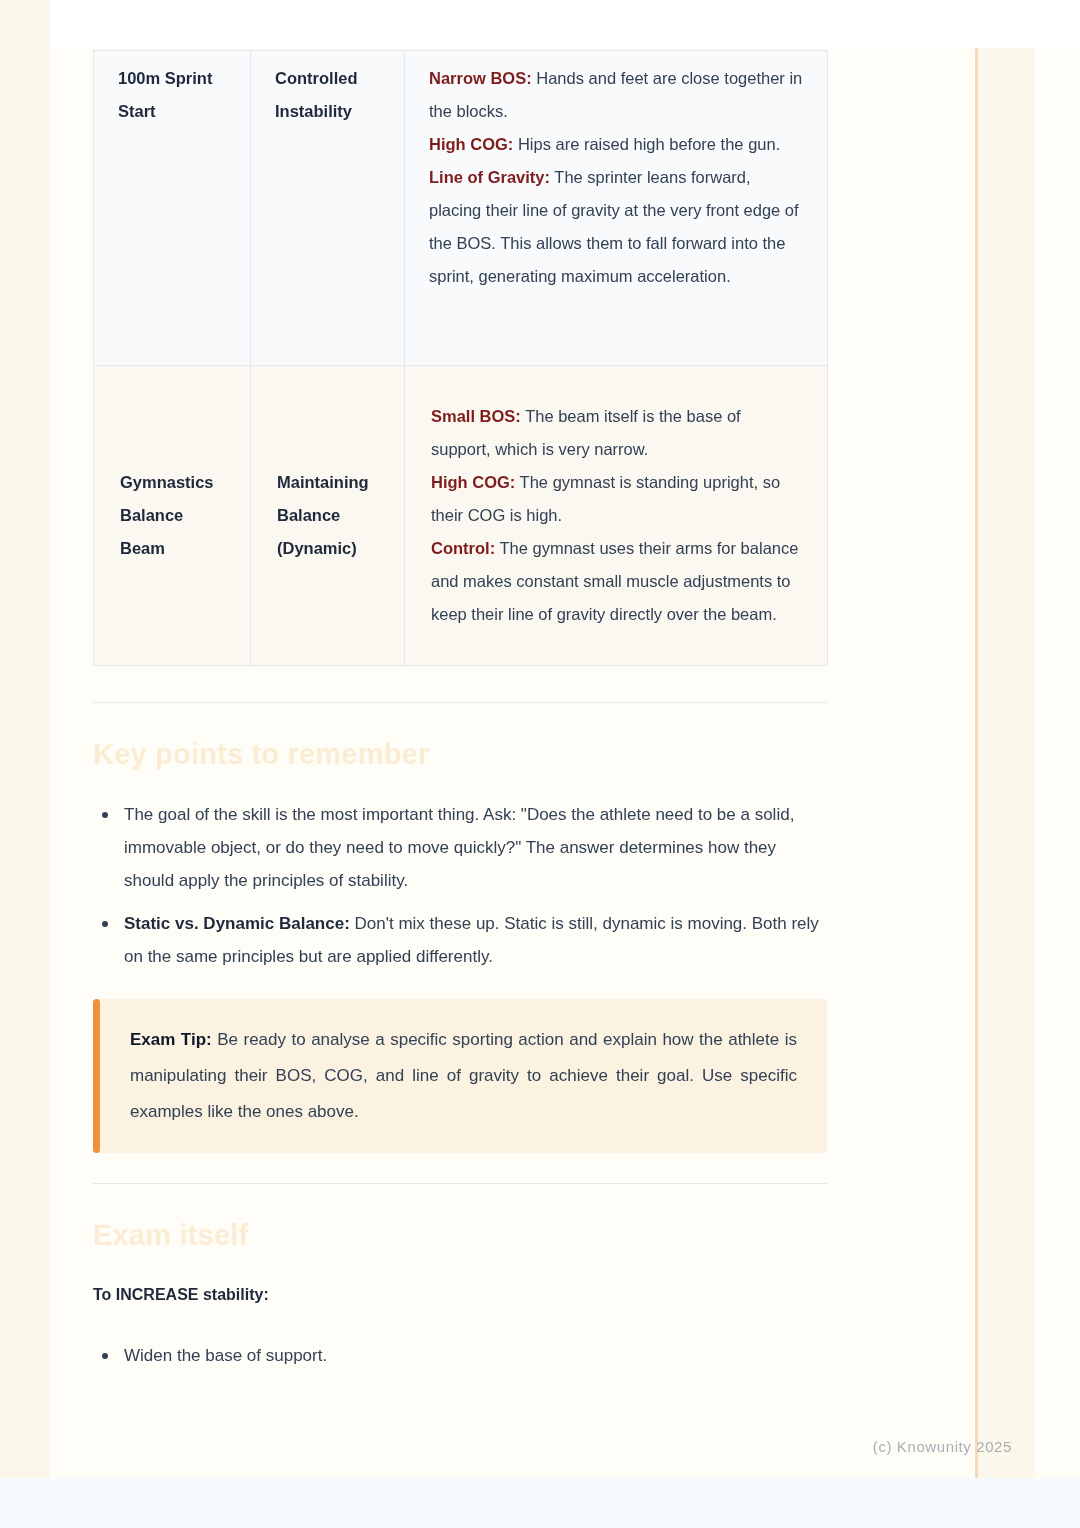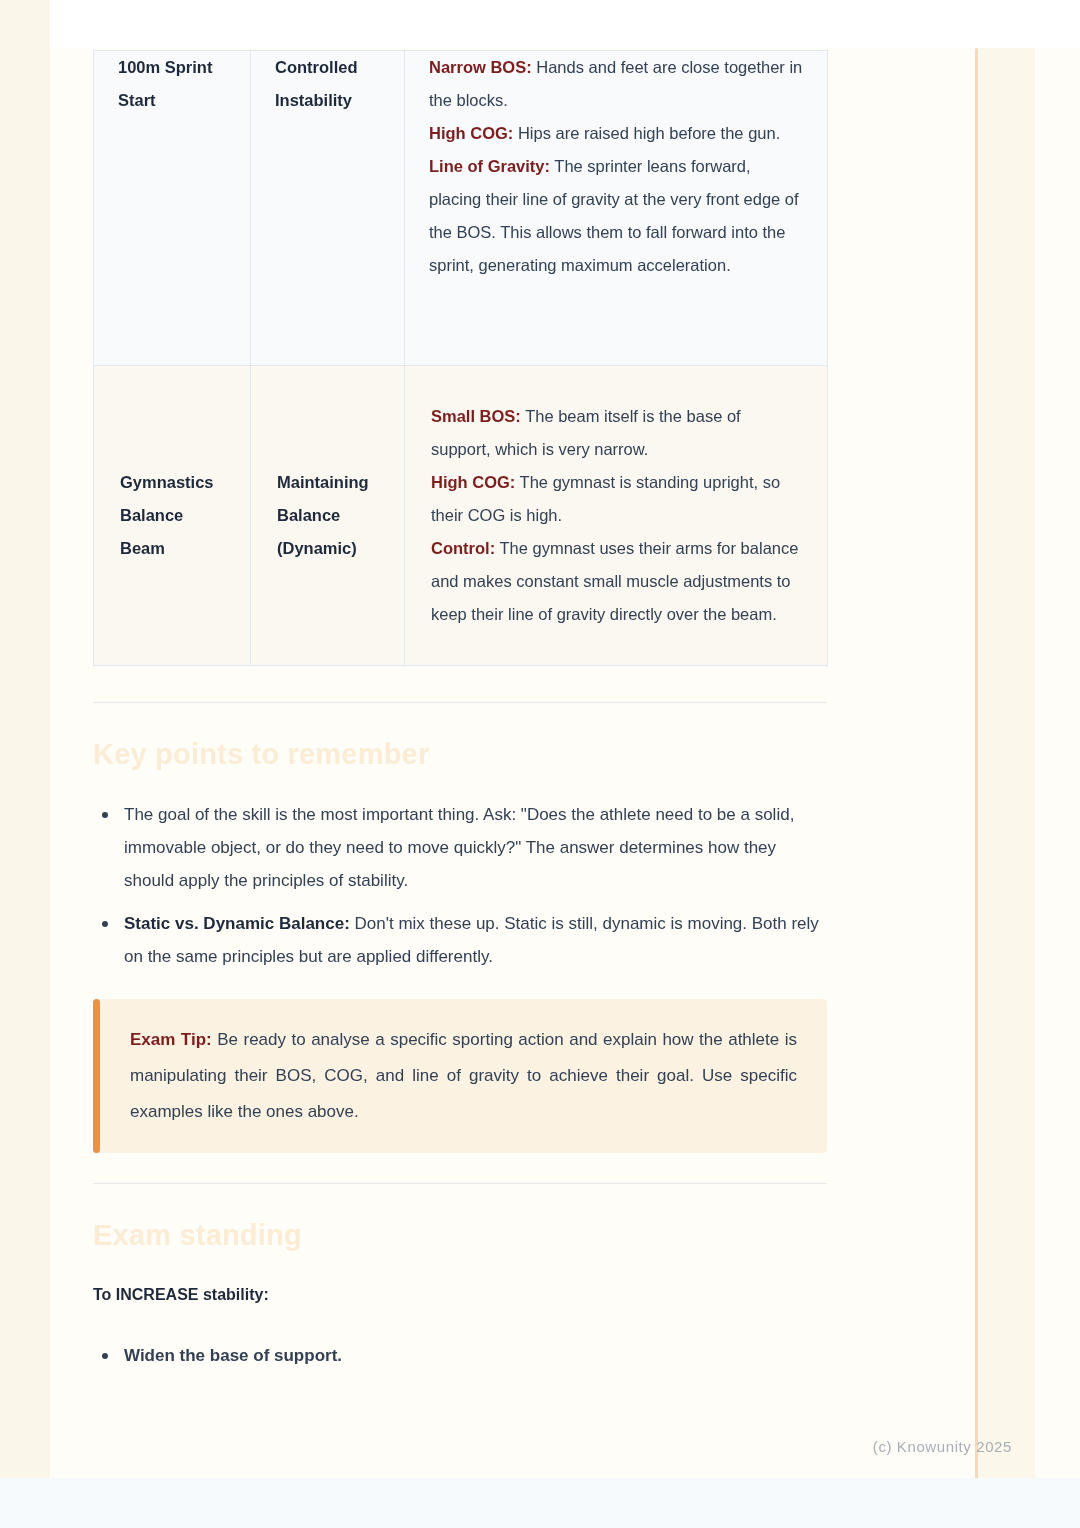--- a/index.html
+++ b/index.html
@@ -29,21 +29,21 @@
     color: #334155;
   }
   table.notes-table td {
     border: 1px solid #e2e8f0;
     padding: 18px 24px;
     line-height: 33px;
     vertical-align: middle;
   }
   col.c1 { width:157px; } col.c2 { width:154px; } col.c3 { width:423px; }
   tr.row-a { height: 315px; }
-  tr.row-a td { background: #f8fafc; vertical-align: top; padding-top: 0; }
+  tr.row-a td { background: #f8fafc; vertical-align: top; padding-top: 11px; }
   tr.row-b { height: 300px; }
   tr.row-b td { background: #fbf8f1; padding-left: 26px; }
   tr.row-b td.keycell { vertical-align: middle; }
   td.keycell { font-weight: bold; color: #1e293b; }
   td.desc p { margin: 0; }
   td.desc strong { color: #7f1d1d; }
 
   
   hr.divider {
     border: none;
@@ -66,40 +66,40 @@
   ul.bullet-list { list-style: none; margin-top: 27px; font-size: 17px; line-height: 33px; color: #334155; }
   ul.bullet-list li { position: relative; padding-left: 31px; margin-bottom: 10px; }
   ul.bullet-list li::before {
     content: "";
     position: absolute; left: 9px; top: 14px;
     width: 6px; height: 6px; border-radius: 50%;
     background: #334155;
   }
   ul.bullet-list strong { color: #1e293b; }
   ul.single { margin-top: 33px; }
-  ul.single li { margin-bottom: 16px; font-weight: bold; }
+  ul.single li { margin-bottom: 16px; }
 
   
   .exam-tip {
     position: relative;
     margin-top: 26px;
     background: #fbf2e2;
     border-radius: 4px;
     padding: 23px 30px 23px 37px;
     font-size: 17px;
     line-height: 36px;
     color: #334155;
     text-align: justify;
   }
   .exam-tip .tip-bar {
     position: absolute; left: 0; top: 0; bottom: 0;
     width: 7px; border-radius: 5px;
     background: #f0903a;
   }
-  .exam-tip strong { color: #7f1d1d; }
+  .exam-tip strong { color: #0f172a; }
 
   
   .subheading {
     margin-top: 32px;
     font-size: 16px;
     font-weight: bold;
     color: #1e293b;
     line-height: 22px;
   }
 
@@ -162,21 +162,21 @@
     <li><strong>Static vs. Dynamic Balance:</strong><span> Don't mix these up. Static is still, dynamic is moving. Both rely on the same principles but are applied differently.</span></li>
   </ul>
 
   <div class="exam-tip">
     <span class="tip-bar"></span>
     <strong>Exam Tip:</strong><span> Be ready to analyse a specific sporting action and explain how the athlete is manipulating their BOS, COG, and line of gravity to achieve their goal. Use specific examples like the ones above.</span>
   </div>
 
   <hr class="divider second">
 
-  <h2 class="section-heading">Exam standing</h2>
+  <h2 class="section-heading">Exam itself</h2>
 
   <p class="subheading">To INCREASE stability:</p>
 
   <ul class="bullet-list single">
     <li><span>Widen the base of support.</span></li>
   </ul>
 
 </div>
 
 <div class="watermark">(c) Knowunity 2025</div>

